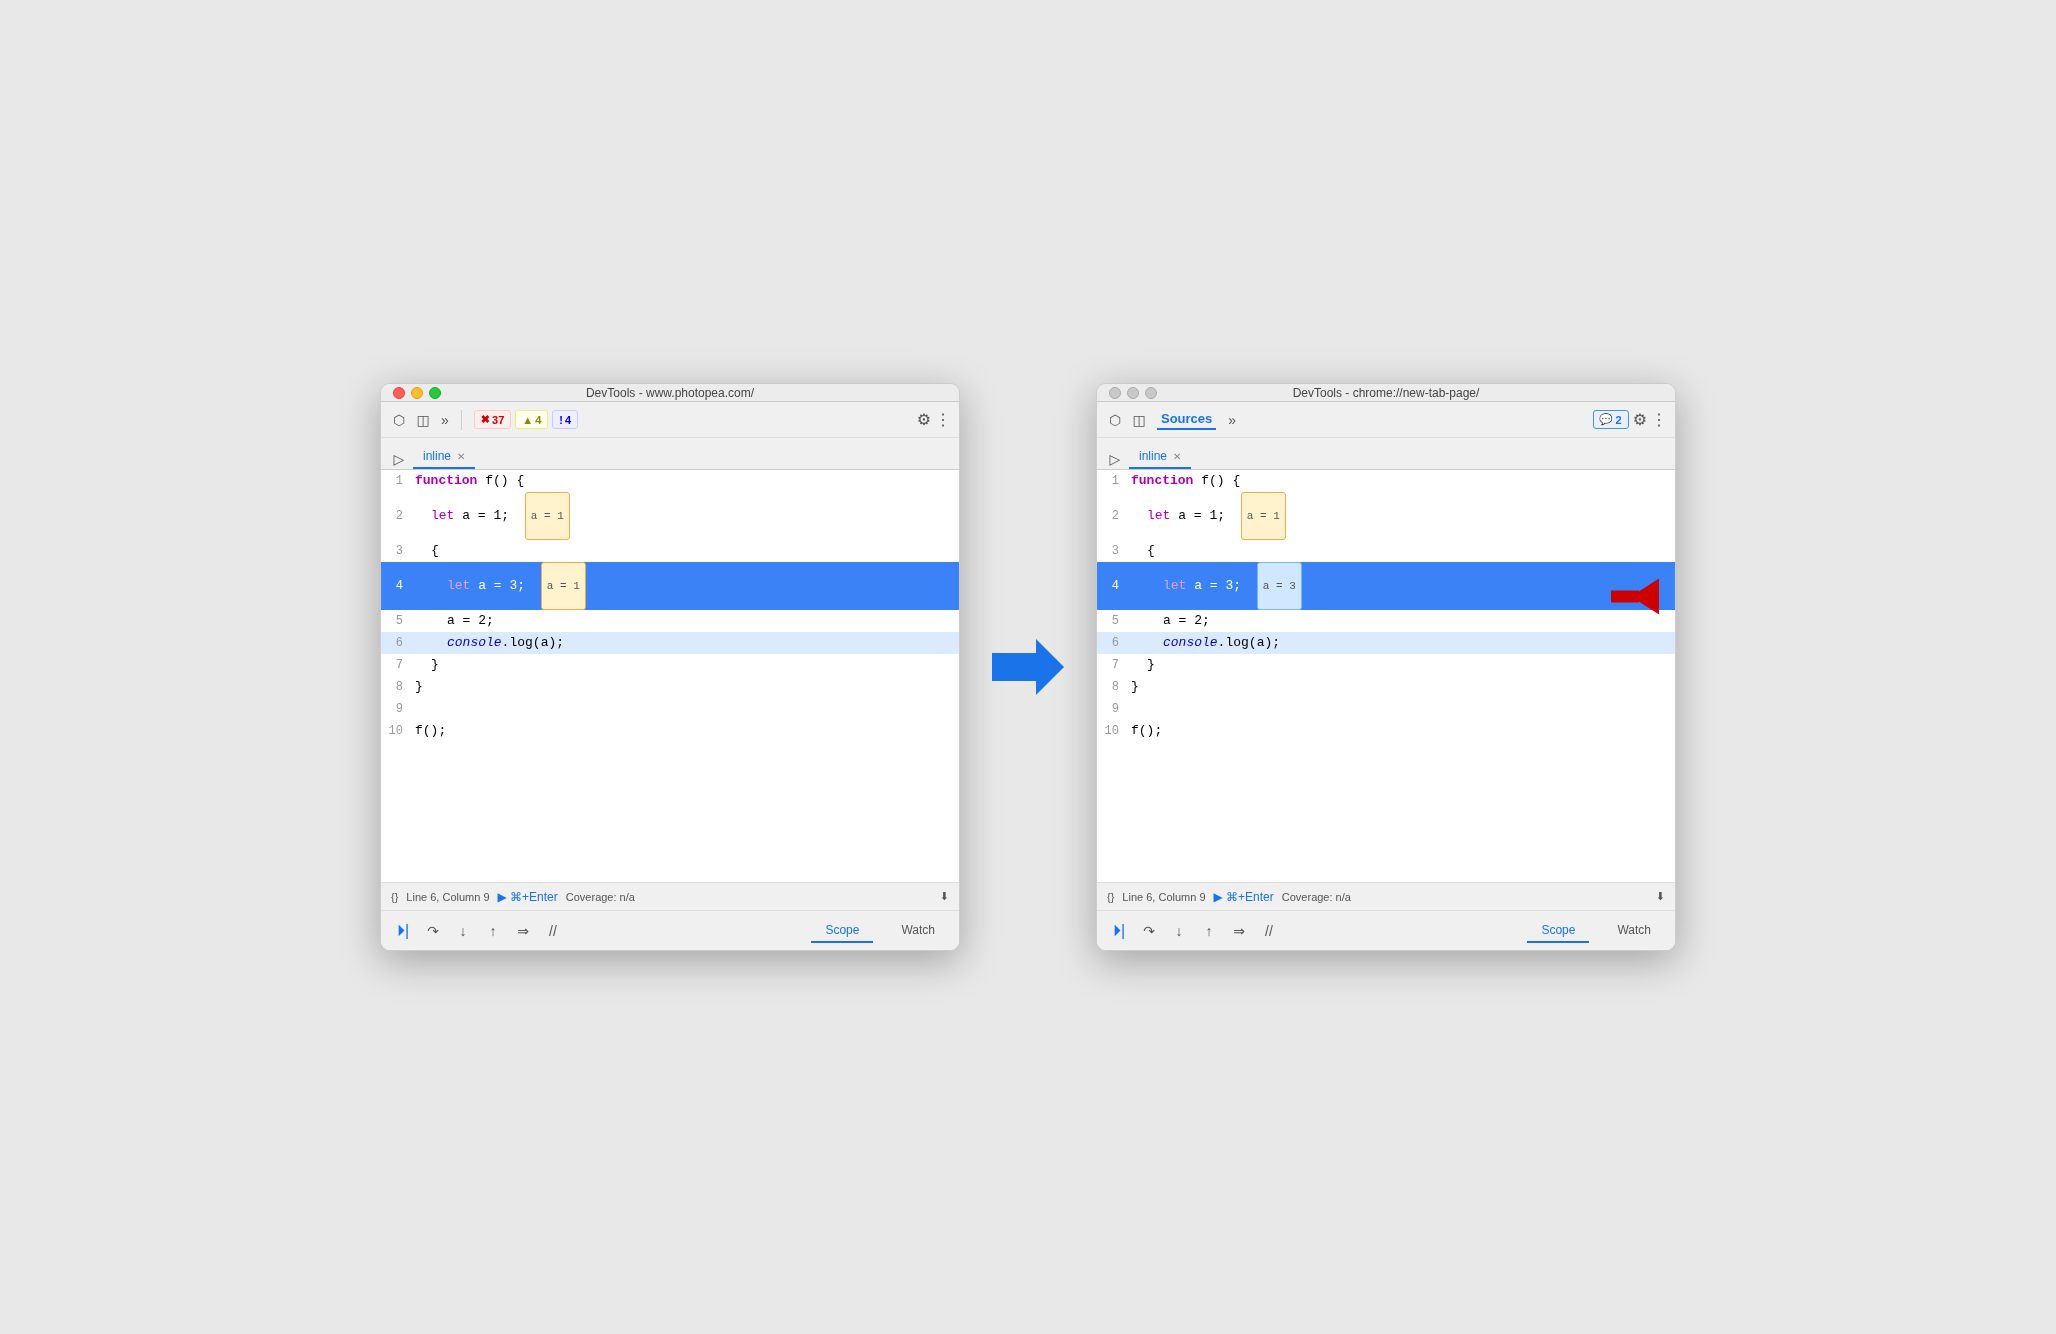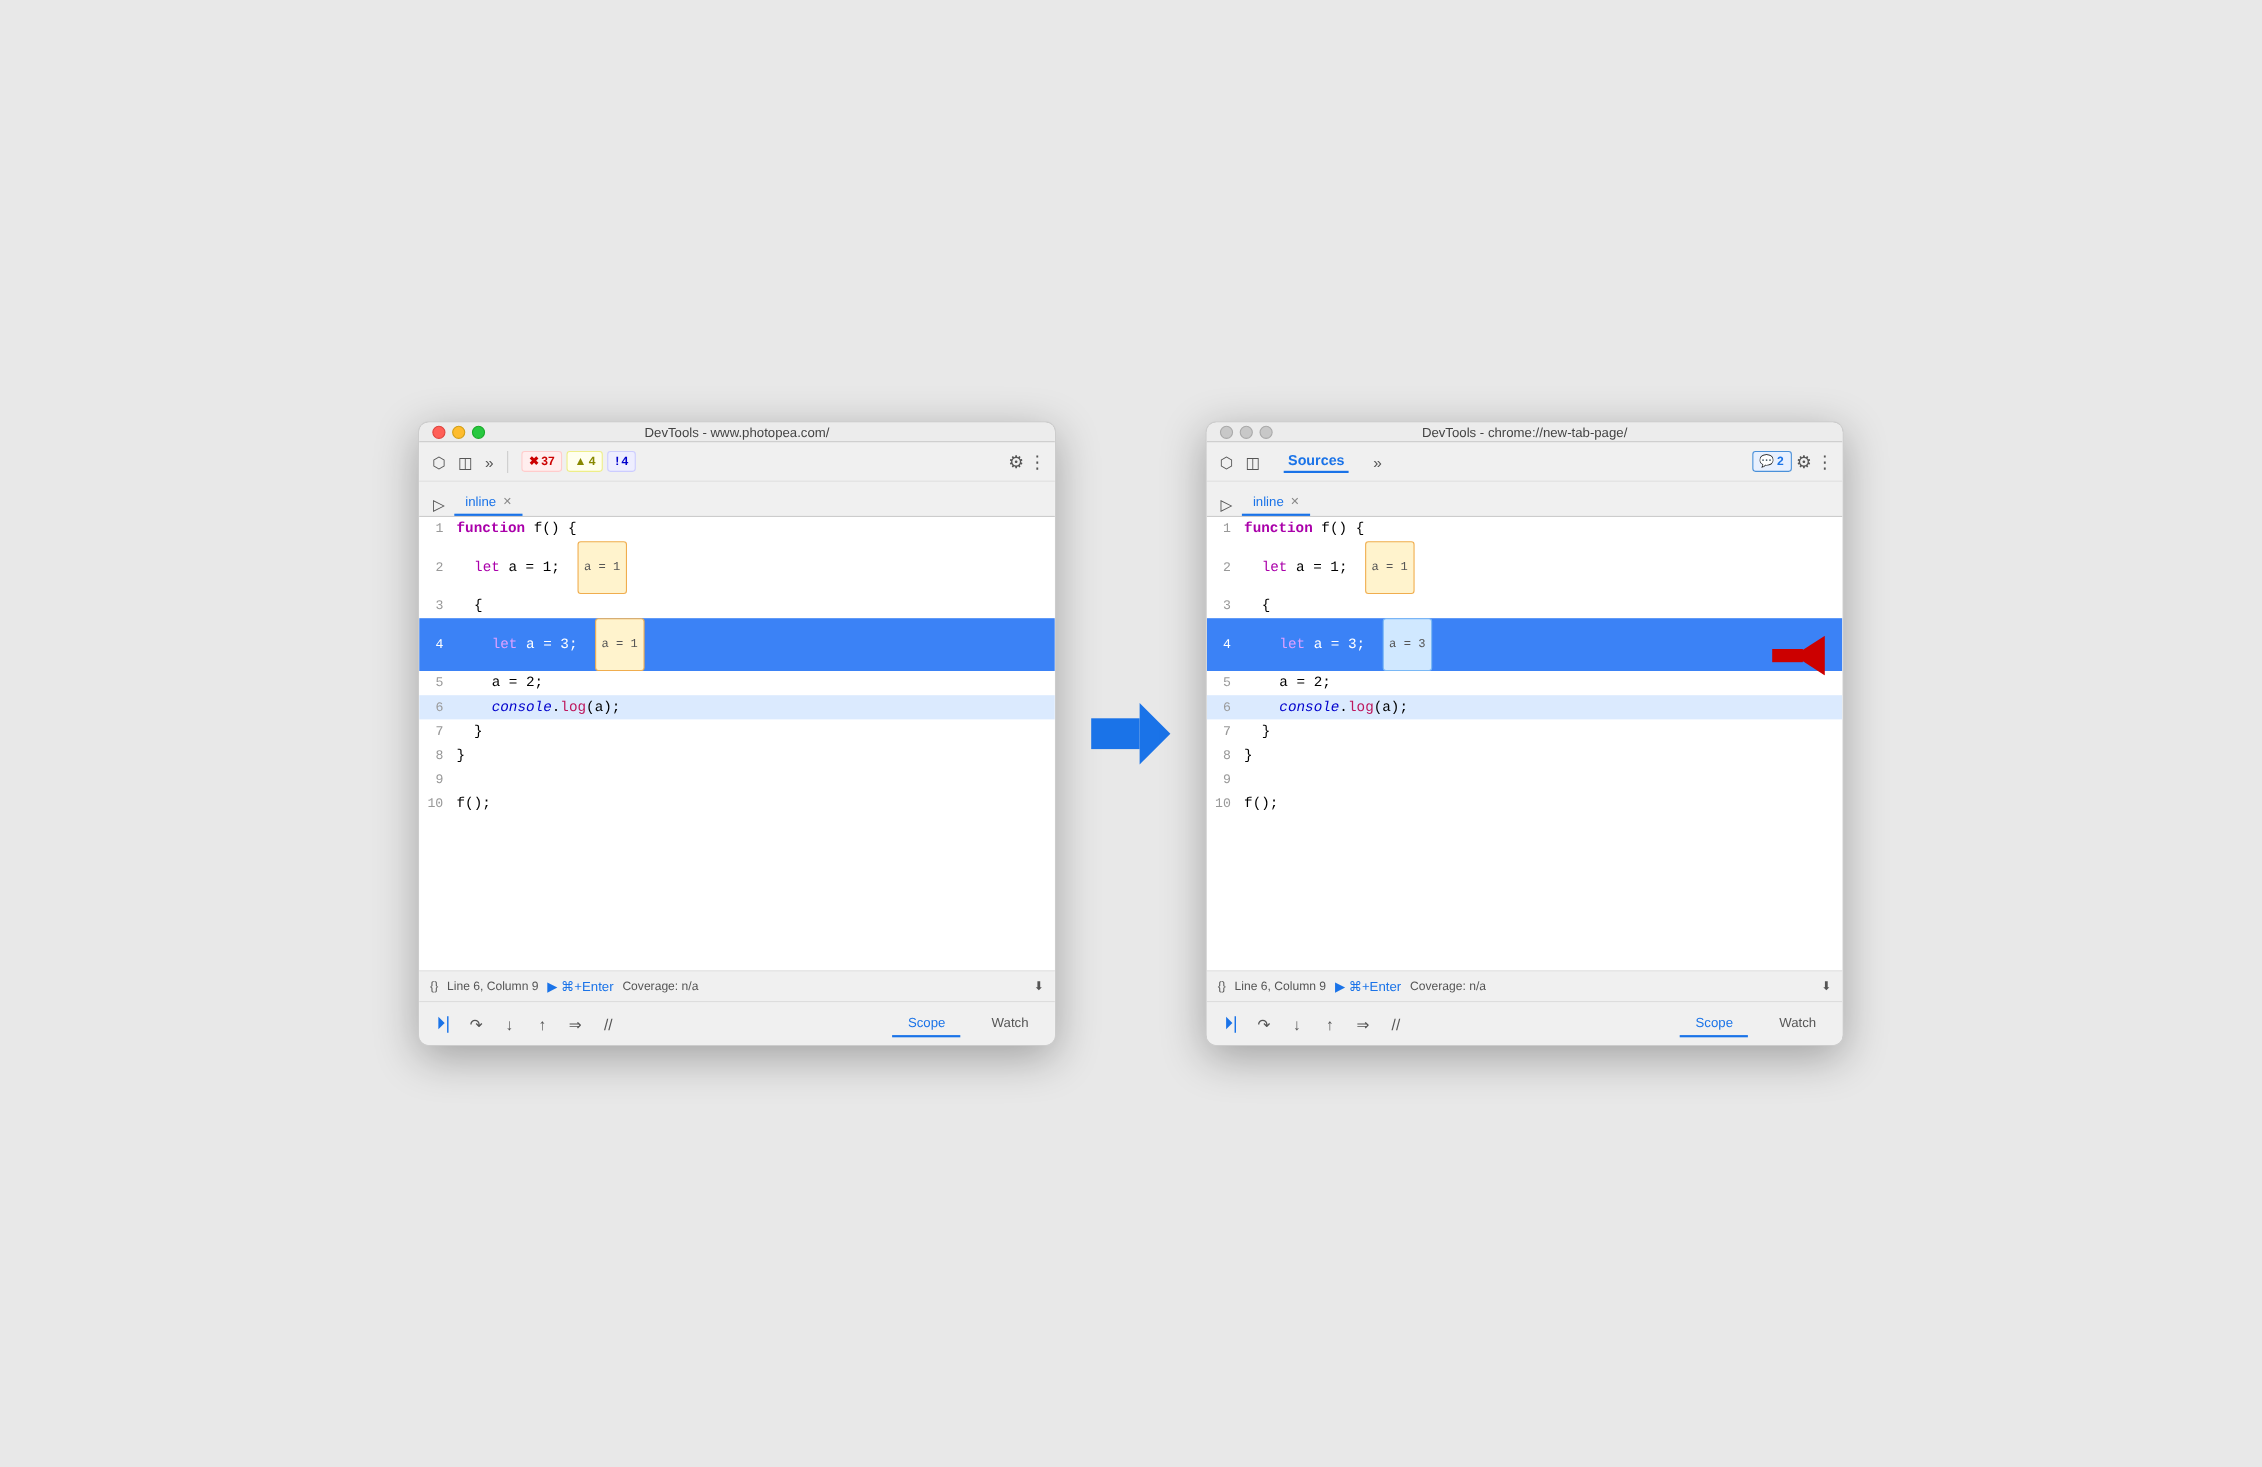--- a/index.html
+++ b/index.html
@@ -136,21 +136,21 @@
       padding-right: 8px;
       color: #999;
       font-size: 12px;
       user-select: none;
     }
     .line-content { flex: 1; padding-left: 4px; }
 
     .kw-function { color: #aa00aa; font-weight: 600; }
     .kw-let { color: #aa00aa; }
     .kw-console { color: #0000cc; font-style: italic; }
-    .kw-log { color: #be185d; }
+    .kw-log { color: #000000; }
     .inline-val {
       display: inline-block;
       background: #fff3cd;
       border: 1px solid #f0ad4e;
       border-radius: 3px;
       padding: 15px 5px;
       font-size: 11px;
       color: #555;
       margin-left: 8px;
       line-height: 16px;
@@ -360,21 +360,21 @@
         <div class="tl tl-gray"></div>
         <div class="tl tl-gray"></div>
         <div class="tl tl-gray"></div>
       </div>
       <span class="titlebar-title">DevTools - chrome://new-tab-page/</span>
     </div>
 
     <div class="toolbar">
       <div class="toolbar-icon">⬡</div>
       <div class="toolbar-icon">◫</div>
-      <div class="sources-tab-label" style="font-size:13px;font-weight:600;color:#1a73e8;border-bottom:2px solid #1a73e8;padding:2px 4px;margin:0 14px;">Sources</div>
+      <div class="sources-tab-label" style="font-size:13px;font-weight:600;color:#1a73e8;border-bottom:2px solid #1a73e8;padding:2px 4px;margin:0 4px;">Sources</div>
       <div class="toolbar-more">»</div>
       <div class="toolbar-spacer"></div>
       <div class="badge badge-info" style="background:#e8f0fe;border-color:#4a90d9;color:#1a73e8;">
         <span>💬</span>
         <span>2</span>
       </div>
       <div class="toolbar-gear">⚙</div>
       <div class="toolbar-dots">⋮</div>
     </div>
 

